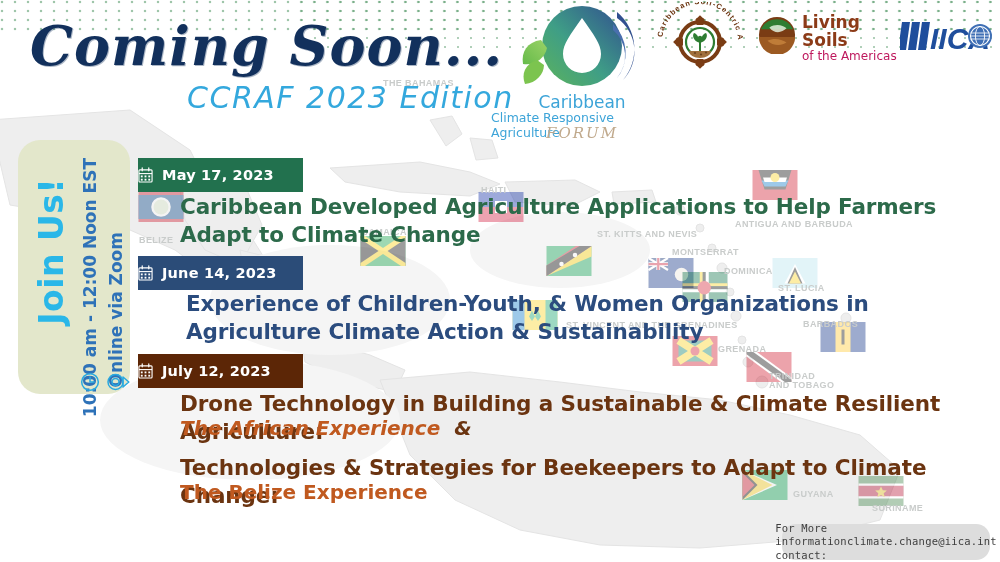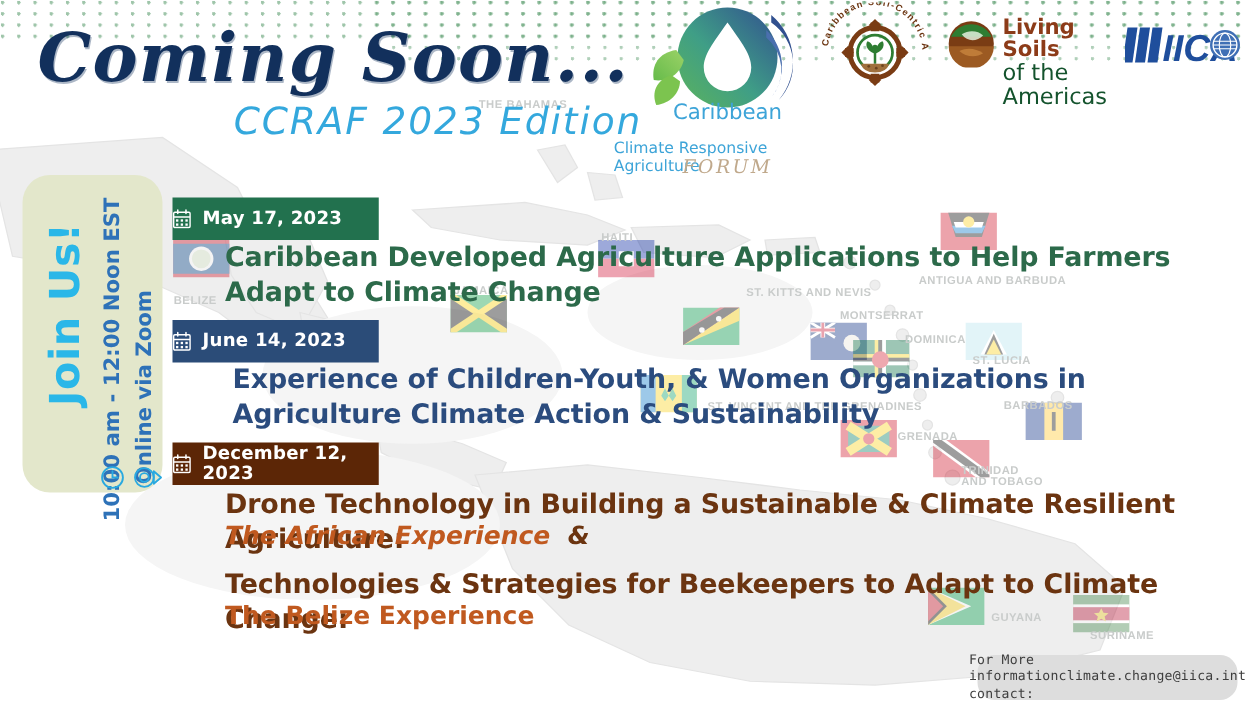--- a/index.html
+++ b/index.html
@@ -86,38 +86,38 @@
     margin-left: 32px;
   }
 
   
   .ccraf-logo { position: absolute; left: 497px; top: 4px; width: 170px; height: 140px; }
   .soil-logo  { position: absolute; left: 652px; top: 2px; width: 96px;  height: 68px; }
   .ls-logo    { position: absolute; left: 758px; top: 14px; width: 140px; height: 46px; }
   .iica-logo  { position: absolute; left: 900px; top: 16px; width: 92px;  height: 42px; }
 
   .logo-cap1 {
-    position: absolute; left: 0; top: 76px; width: 170px;
+    position: absolute; left: 0; top: 88px; width: 170px;
     text-align: center; font-size: 17px; color: #3da4d8;
     font-family: "DejaVu Sans", sans-serif;
   }
   .logo-cap2 {
     position: absolute; left: -6px; top: 106px; width: 182px;
     text-align: left; font-size: 12.5px; color: #3da4d8;
     font-family: "DejaVu Sans", sans-serif;
   }
   .logo-cap3 {
     position: absolute; left: 0; top: 120px; width: 170px;
     text-align: center; font-size: 15px; color: #c0a98c;
     font-style: italic; letter-spacing: 2px;
     font-family: "DejaVu Serif", serif;
   }
   .ls-text  { position: absolute; left: 44px; top: 0px; line-height: 1.05; }
   .ls-l1 { font-size: 17px; font-weight: 700; color: #8c3b18; font-family: "DejaVu Sans", sans-serif; }
-  .ls-l2 { font-size: 18px; color: #14532d; font-family: "DejaVu Sans", sans-serif; }
+  .ls-l2 { font-size: 12px; color: #be185d; font-family: "DejaVu Sans", sans-serif; }
 
   
   .joinus {
     position: absolute;
     left: 18px; top: 140px;
     width: 112px; height: 254px;
     background: #e3e7cb;
     border-radius: 22px;
   }
   .vtext {
@@ -511,21 +511,21 @@
       <path d="M4.5 1 V4 M11.5 1 V4" stroke="#ffffff" stroke-width="1.3" stroke-linecap="round"></path>
       <g fill="#ffffff">
           <rect x="3" y="9" width="2" height="2"></rect>
           <rect x="7" y="9" width="2" height="2"></rect>
           <rect x="11" y="9" width="2" height="2"></rect>
           <rect x="3" y="12.5" width="2" height="2"></rect>
           <rect x="7" y="12.5" width="2" height="2"></rect>
           <rect x="11" y="12.5" width="2" height="2"></rect>
         </g>
     </svg>
-    <span>December 12, 2023</span>
+    <span>July 12, 2023</span>
   </div>
   <div class="s-title" style="left:180px; top:390px; width:800px; color:#6B3410;">Drone Technology in Building a Sustainable &amp; Climate Resilient Agriculture:</div>
   <div style="position:absolute; left:180px; top:416px; display:flex; align-items:baseline; gap:14px;font-style:italic;">
     <span class="s-sub" style="position:static; color:#C0591F;">The African Experience</span>
     <span class="s-sub" style="position:static; color:#6B3410;">&amp;</span>
   </div>
 
   <div class="s-title" style="left:180px; top:454px; width:800px; color:#6B3410;">Technologies &amp; Strategies for Beekeepers to Adapt to Climate Change:</div>
   <div class="s-sub" style="left:180px; top:480px; color:#C0591F;">The Belize Experience</div>
 

